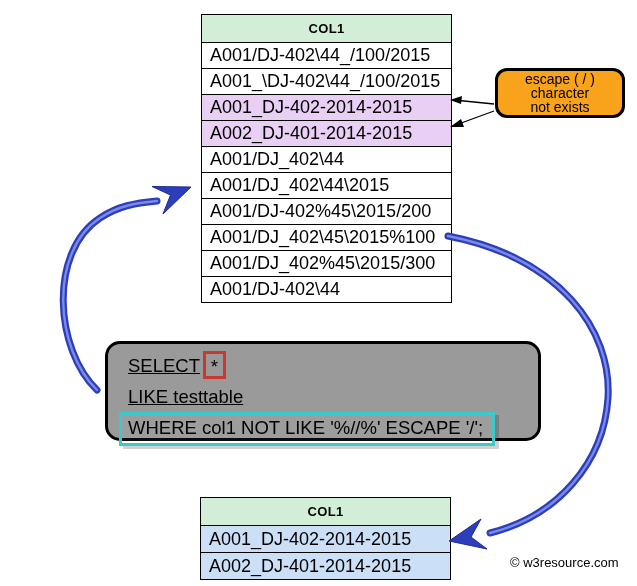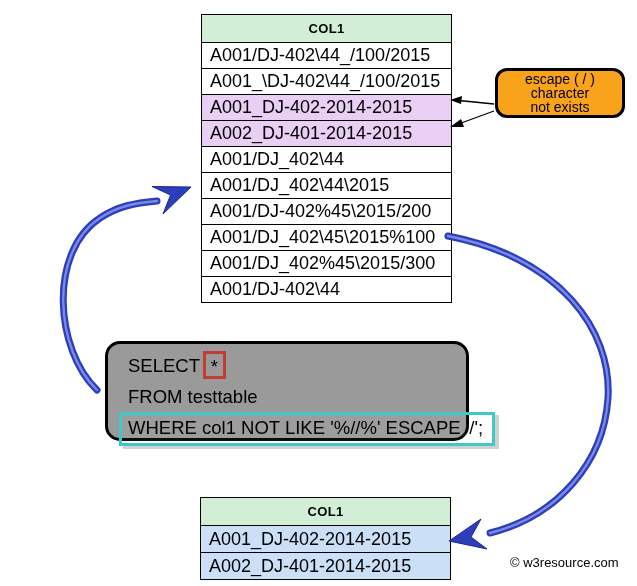--- a/index.html
+++ b/index.html
@@ -36,26 +36,26 @@
     position:absolute;left:495px;top:68px;width:130px;height:50px;
     background:var(--callout-orange,#f9a21c);
     border:3px solid #000;border-radius:12px;
     box-sizing:border-box;
     display:flex;flex-direction:column;justify-content:center;align-items:center;
     font-size:14px;line-height:14px;color:#000;text-align:center;
   }
 
   
   .sql-box{
-    position:absolute;left:105px;top:341px;width:364px;height:100px;
+    position:absolute;left:105px;top:341px;width:436px;height:100px;
     background:var(--sql-box-gray,#9a9a9a);
     border:3.5px solid #000;border-radius:15px;
     box-sizing:border-box;
     padding:6px 0 0 20px;
-    font-size:18.5px;color:#000;
+    font-size:18.5px;color:#000;text-decoration:underline;
   }
   .sql-line{height:31px;line-height:31px;white-space:nowrap;}
   .star-box{
     display:inline-block;vertical-align:middle;
     border:3px solid var(--star-box-red,#c53b32);
     width:17px;height:22px;line-height:26px;text-align:center;
     margin-left:3px;margin-top:-4px;
   }
   .teal-box{
     display:inline-block;
@@ -126,21 +126,21 @@
   <div class="callout">
     <div>escape ( / )</div>
     <div>character</div>
     <div>not exists</div>
   </div>
 
   <div class="sql-box">
     <div class="sql-line">
       <span>SELECT</span><span class="star-box"><span>*</span></span>
     </div>
-    <div class="sql-line">FROM testtable</div>
+    <div class="sql-line">LIKE testtable</div>
     <div class="sql-line">
       <span class="teal-box"><span>WHERE col1  NOT LIKE '%//%' ESCAPE '/';</span></span>
     </div>
   </div>
 
   <table class="data-table" id="result-table">
     <thead>
       <tr>
         <th>COL1</th>
       </tr>

